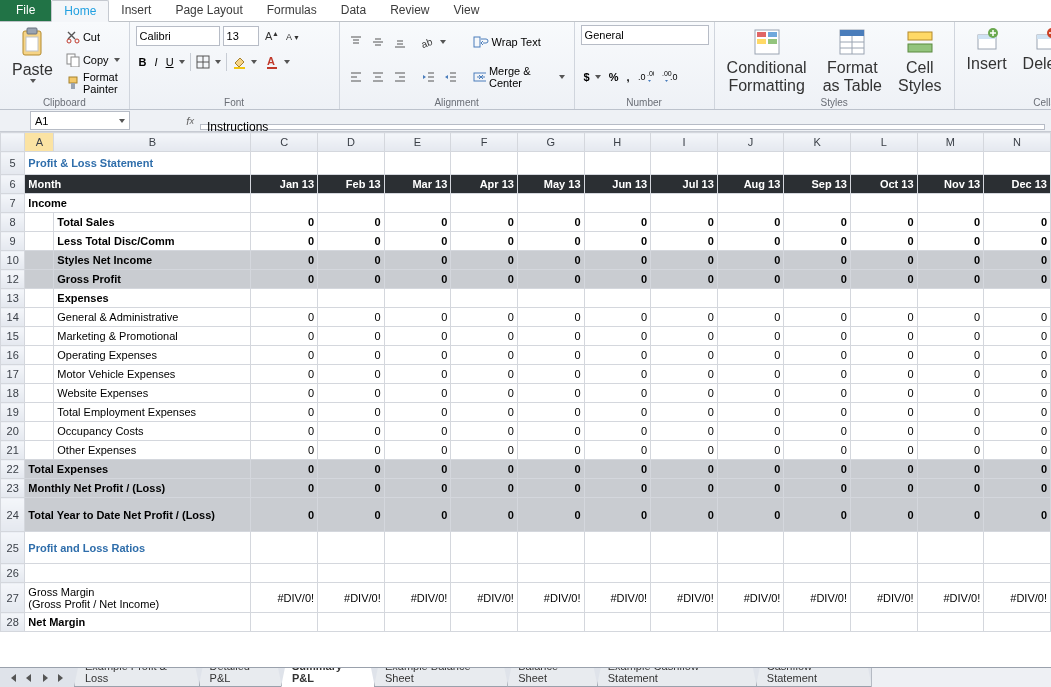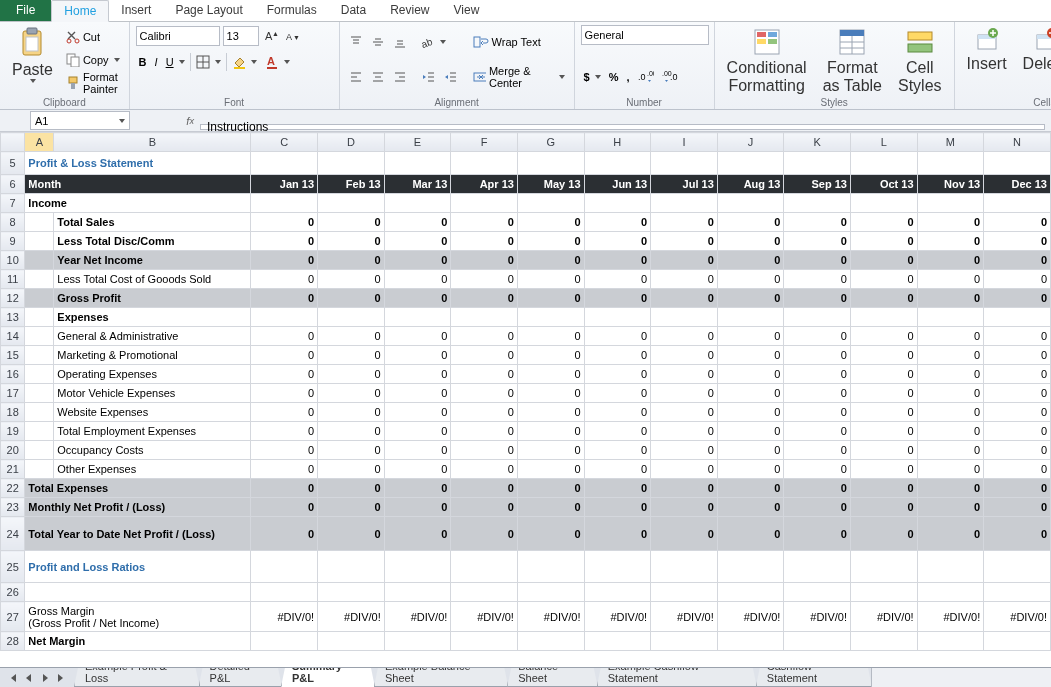--- a/index.html
+++ b/index.html
@@ -511,38 +511,21 @@
           <td class="cell num">0</td>
           <td class="cell num">0</td>
           <td class="cell num">0</td>
           <td class="cell num">0</td>
           <td class="cell num">0</td>
           <td class="cell num">0</td>
         </tr>
         <tr class="shaded">
           <td class="rowhdr">10</td>
           <td class="cell lbl"></td>
-          <td class="cell lbl">Year Net Income</td>
-          <td class="cell num">0</td>
-          <td class="cell num">0</td>
-          <td class="cell num">0</td>
-          <td class="cell num">0</td>
-          <td class="cell num">0</td>
-          <td class="cell num">0</td>
-          <td class="cell num">0</td>
-          <td class="cell num">0</td>
-          <td class="cell num">0</td>
-          <td class="cell num">0</td>
-          <td class="cell num">0</td>
-          <td class="cell num">0</td>
-        </tr>
-        <tr>
-          <td class="rowhdr">11</td>
-          <td class="cell lbl"></td>
-          <td class="cell lbl">Less Total Cost of Gooods Sold</td>
+          <td class="cell lbl">Styles Net Income</td>
           <td class="cell num">0</td>
           <td class="cell num">0</td>
           <td class="cell num">0</td>
           <td class="cell num">0</td>
           <td class="cell num">0</td>
           <td class="cell num">0</td>
           <td class="cell num">0</td>
           <td class="cell num">0</td>
           <td class="cell num">0</td>
           <td class="cell num">0</td>

